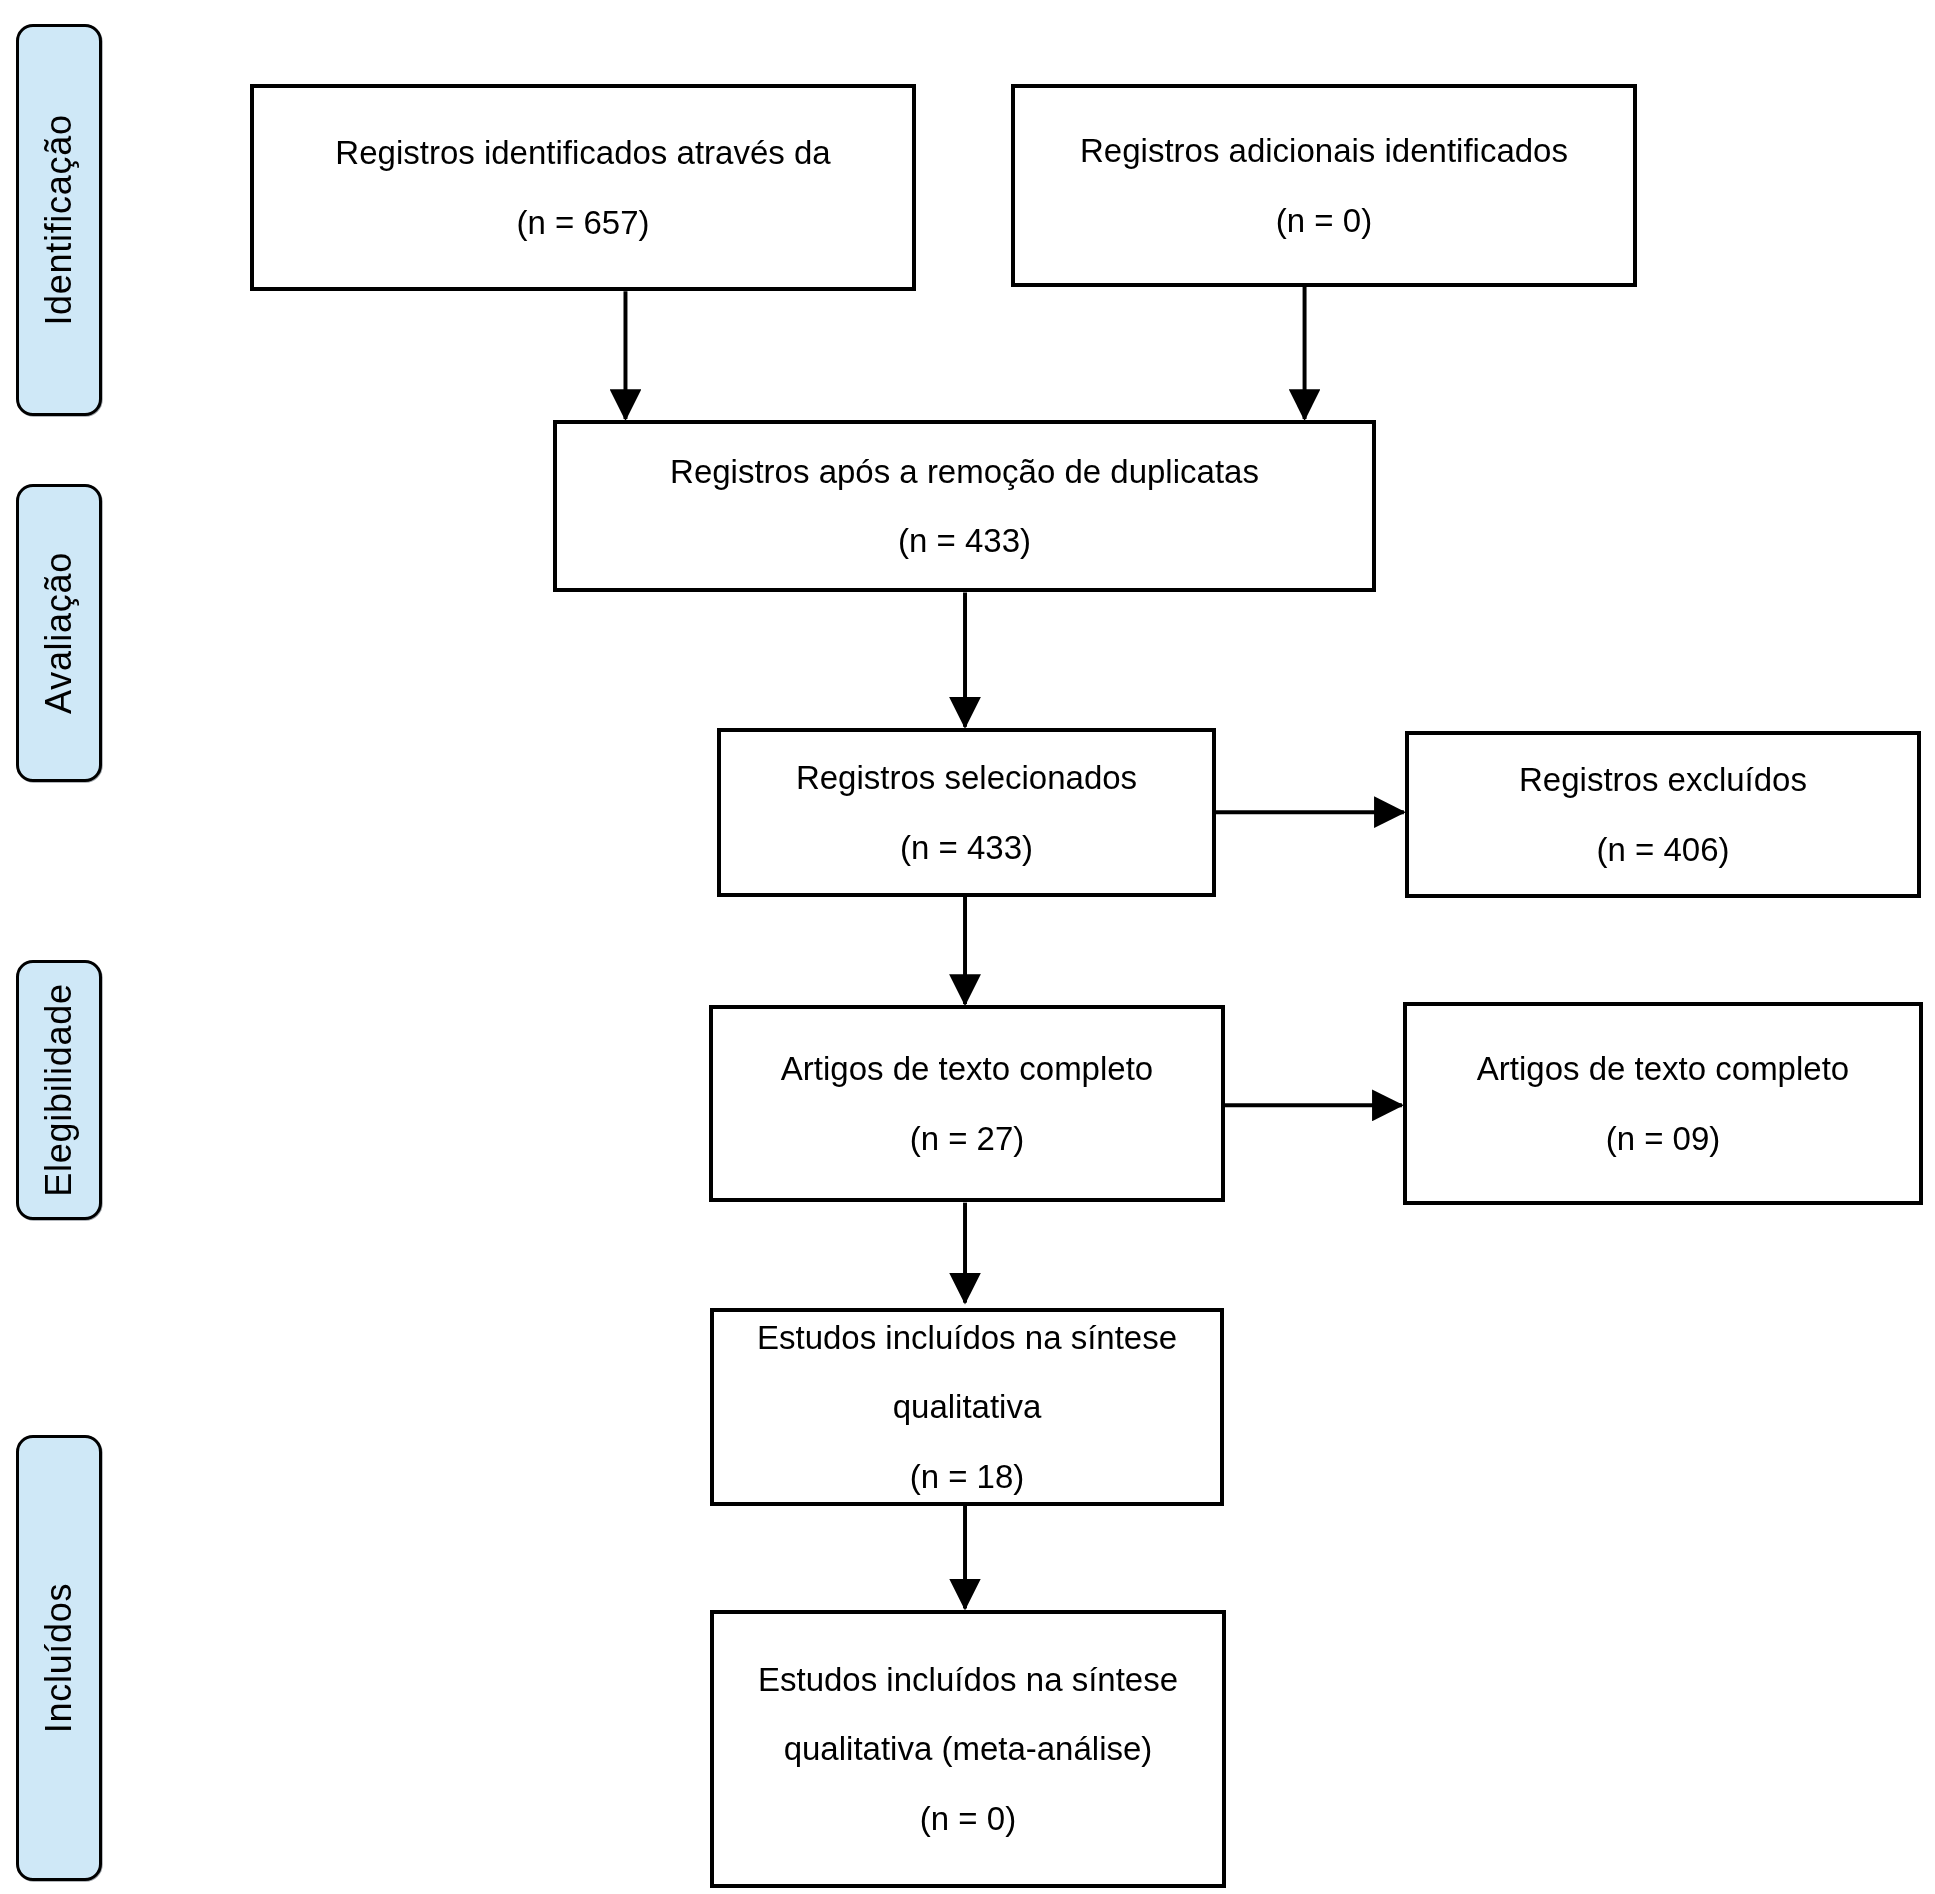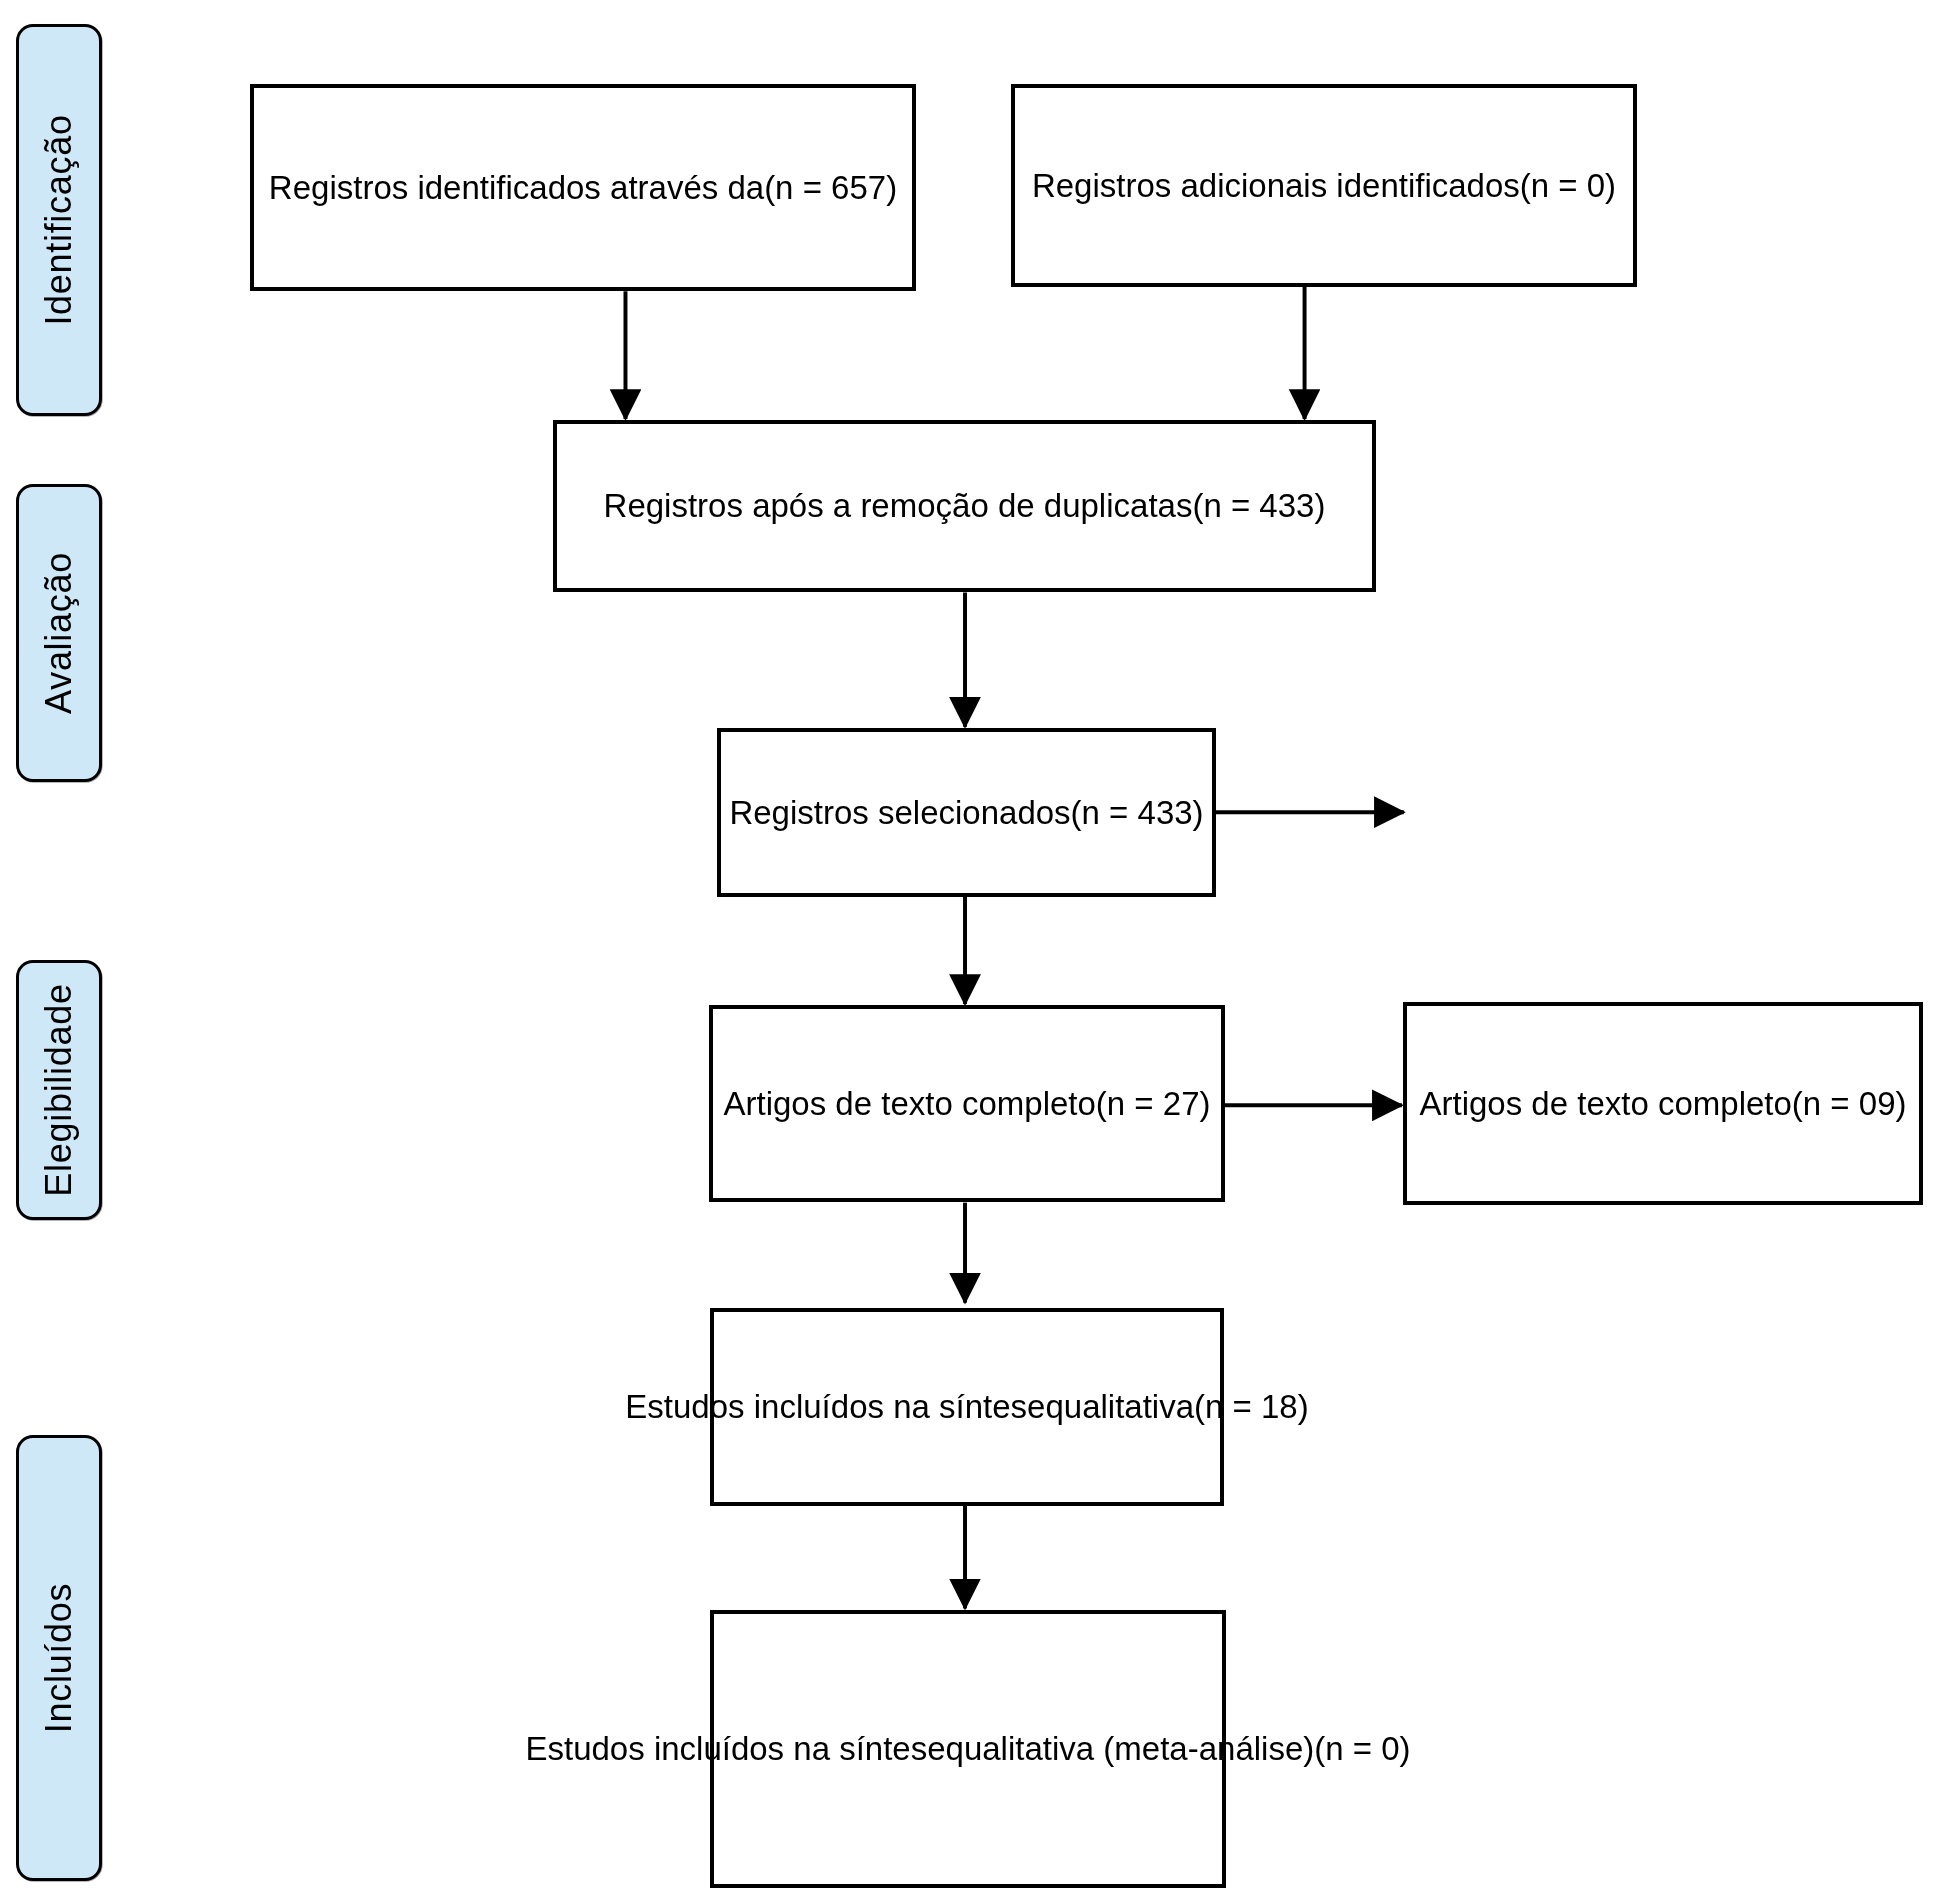--- a/index.html
+++ b/index.html
@@ -38,21 +38,21 @@
   #stage-elegibilidade { top: 960px; height: 260px; }
   #stage-incluidos     { top: 1435px; height: 446px; }
 
   
   .fbox {
     position: absolute;
     background: #ffffff;
     border: 4px solid #000000;
     box-sizing: border-box;
     display: flex;
-    flex-direction: row;
+    flex-direction: column;
     align-items: center;
     justify-content: center;
     text-align: center;
     font-size: 33px;
     line-height: 2.1;
   }
   .fbox p { margin: 0; white-space: nowrap; }
 
   #b-identified   { left: 250px;  top: 84px;  width: 666px; height: 207px; }
   #b-additional   { left: 1011px; top: 84px;  width: 626px; height: 203px; }
@@ -105,20 +105,24 @@
   <div class="fbox" id="b-dedup">
     <p>Registros após a remoção de duplicatas</p>
     <p>(n = 433)</p>
   </div>
 
   <div class="fbox" id="b-screened">
     <p>Registros selecionados</p>
     <p>(n = 433)</p>
   </div>
 
+  <div class="fbox" id="b-excluded">
+    <p>Registros excluídos</p>
+    <p>(n = 406)</p>
+  </div>
 
   <div class="fbox" id="b-fulltext">
     <p>Artigos de texto completo</p>
     <p>(n = 27)</p>
   </div>
 
   <div class="fbox" id="b-ft-excluded">
     <p>Artigos de texto completo</p>
     <p>(n = 09)</p>
   </div>

